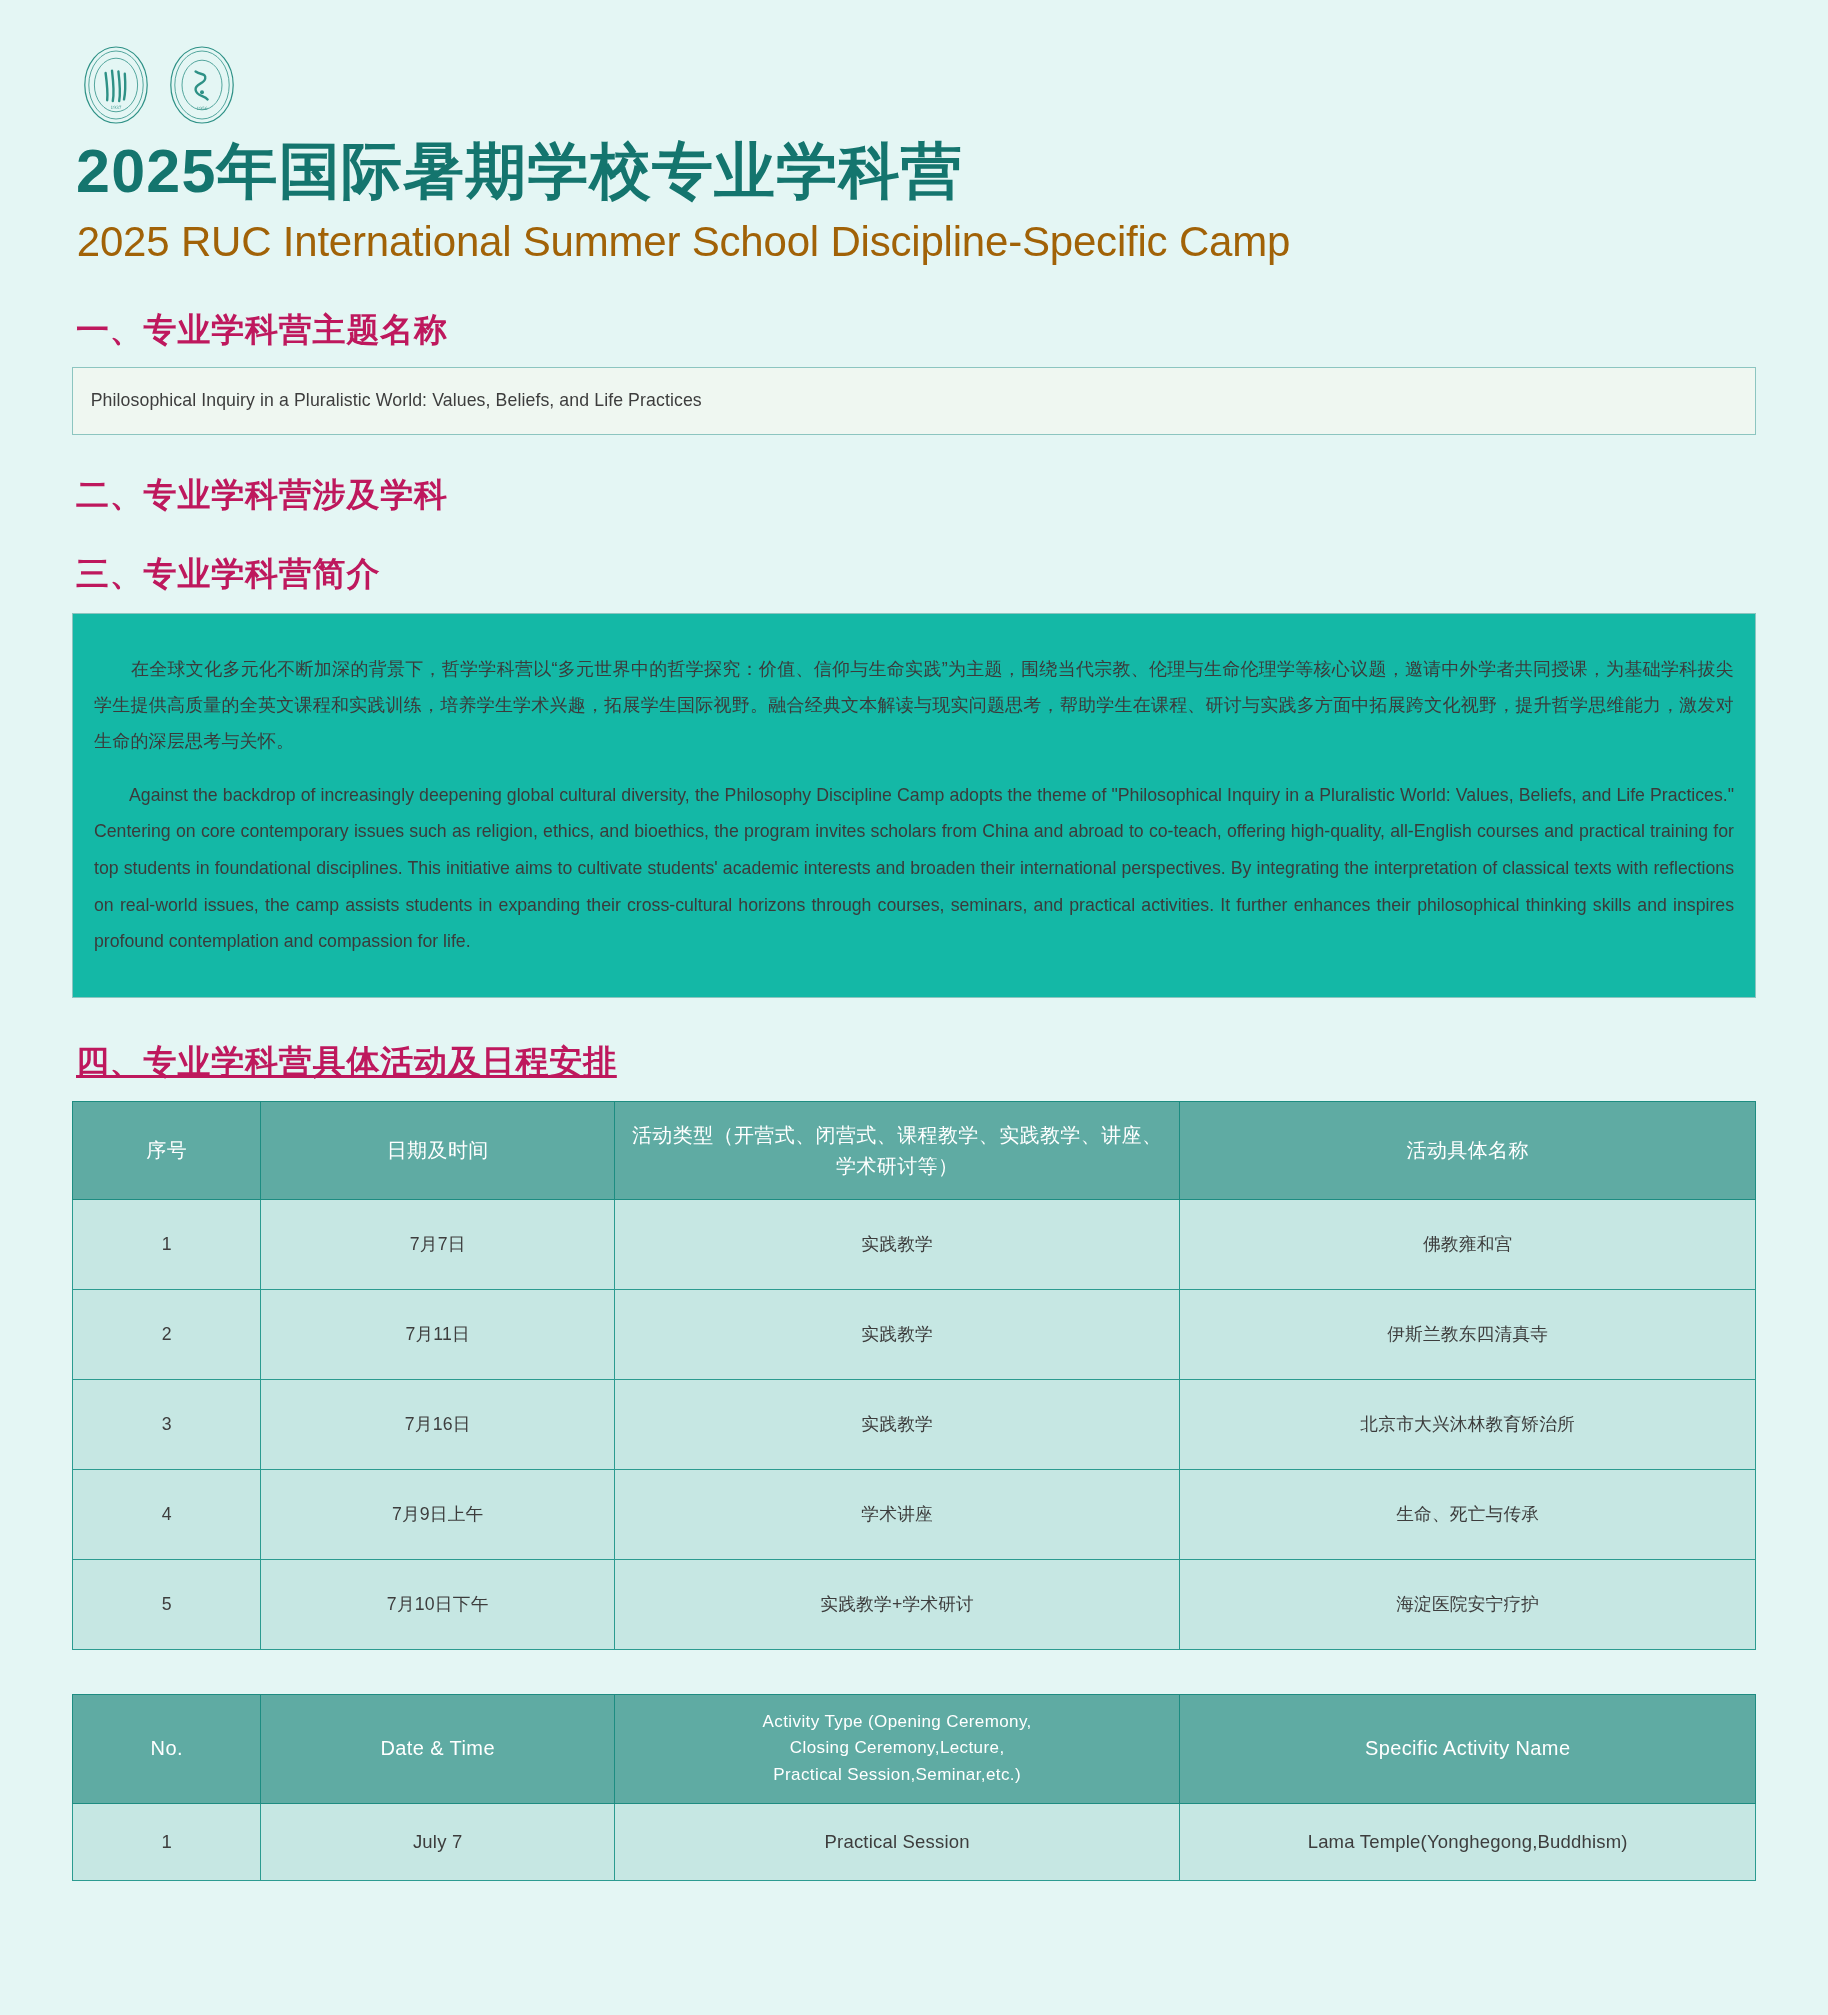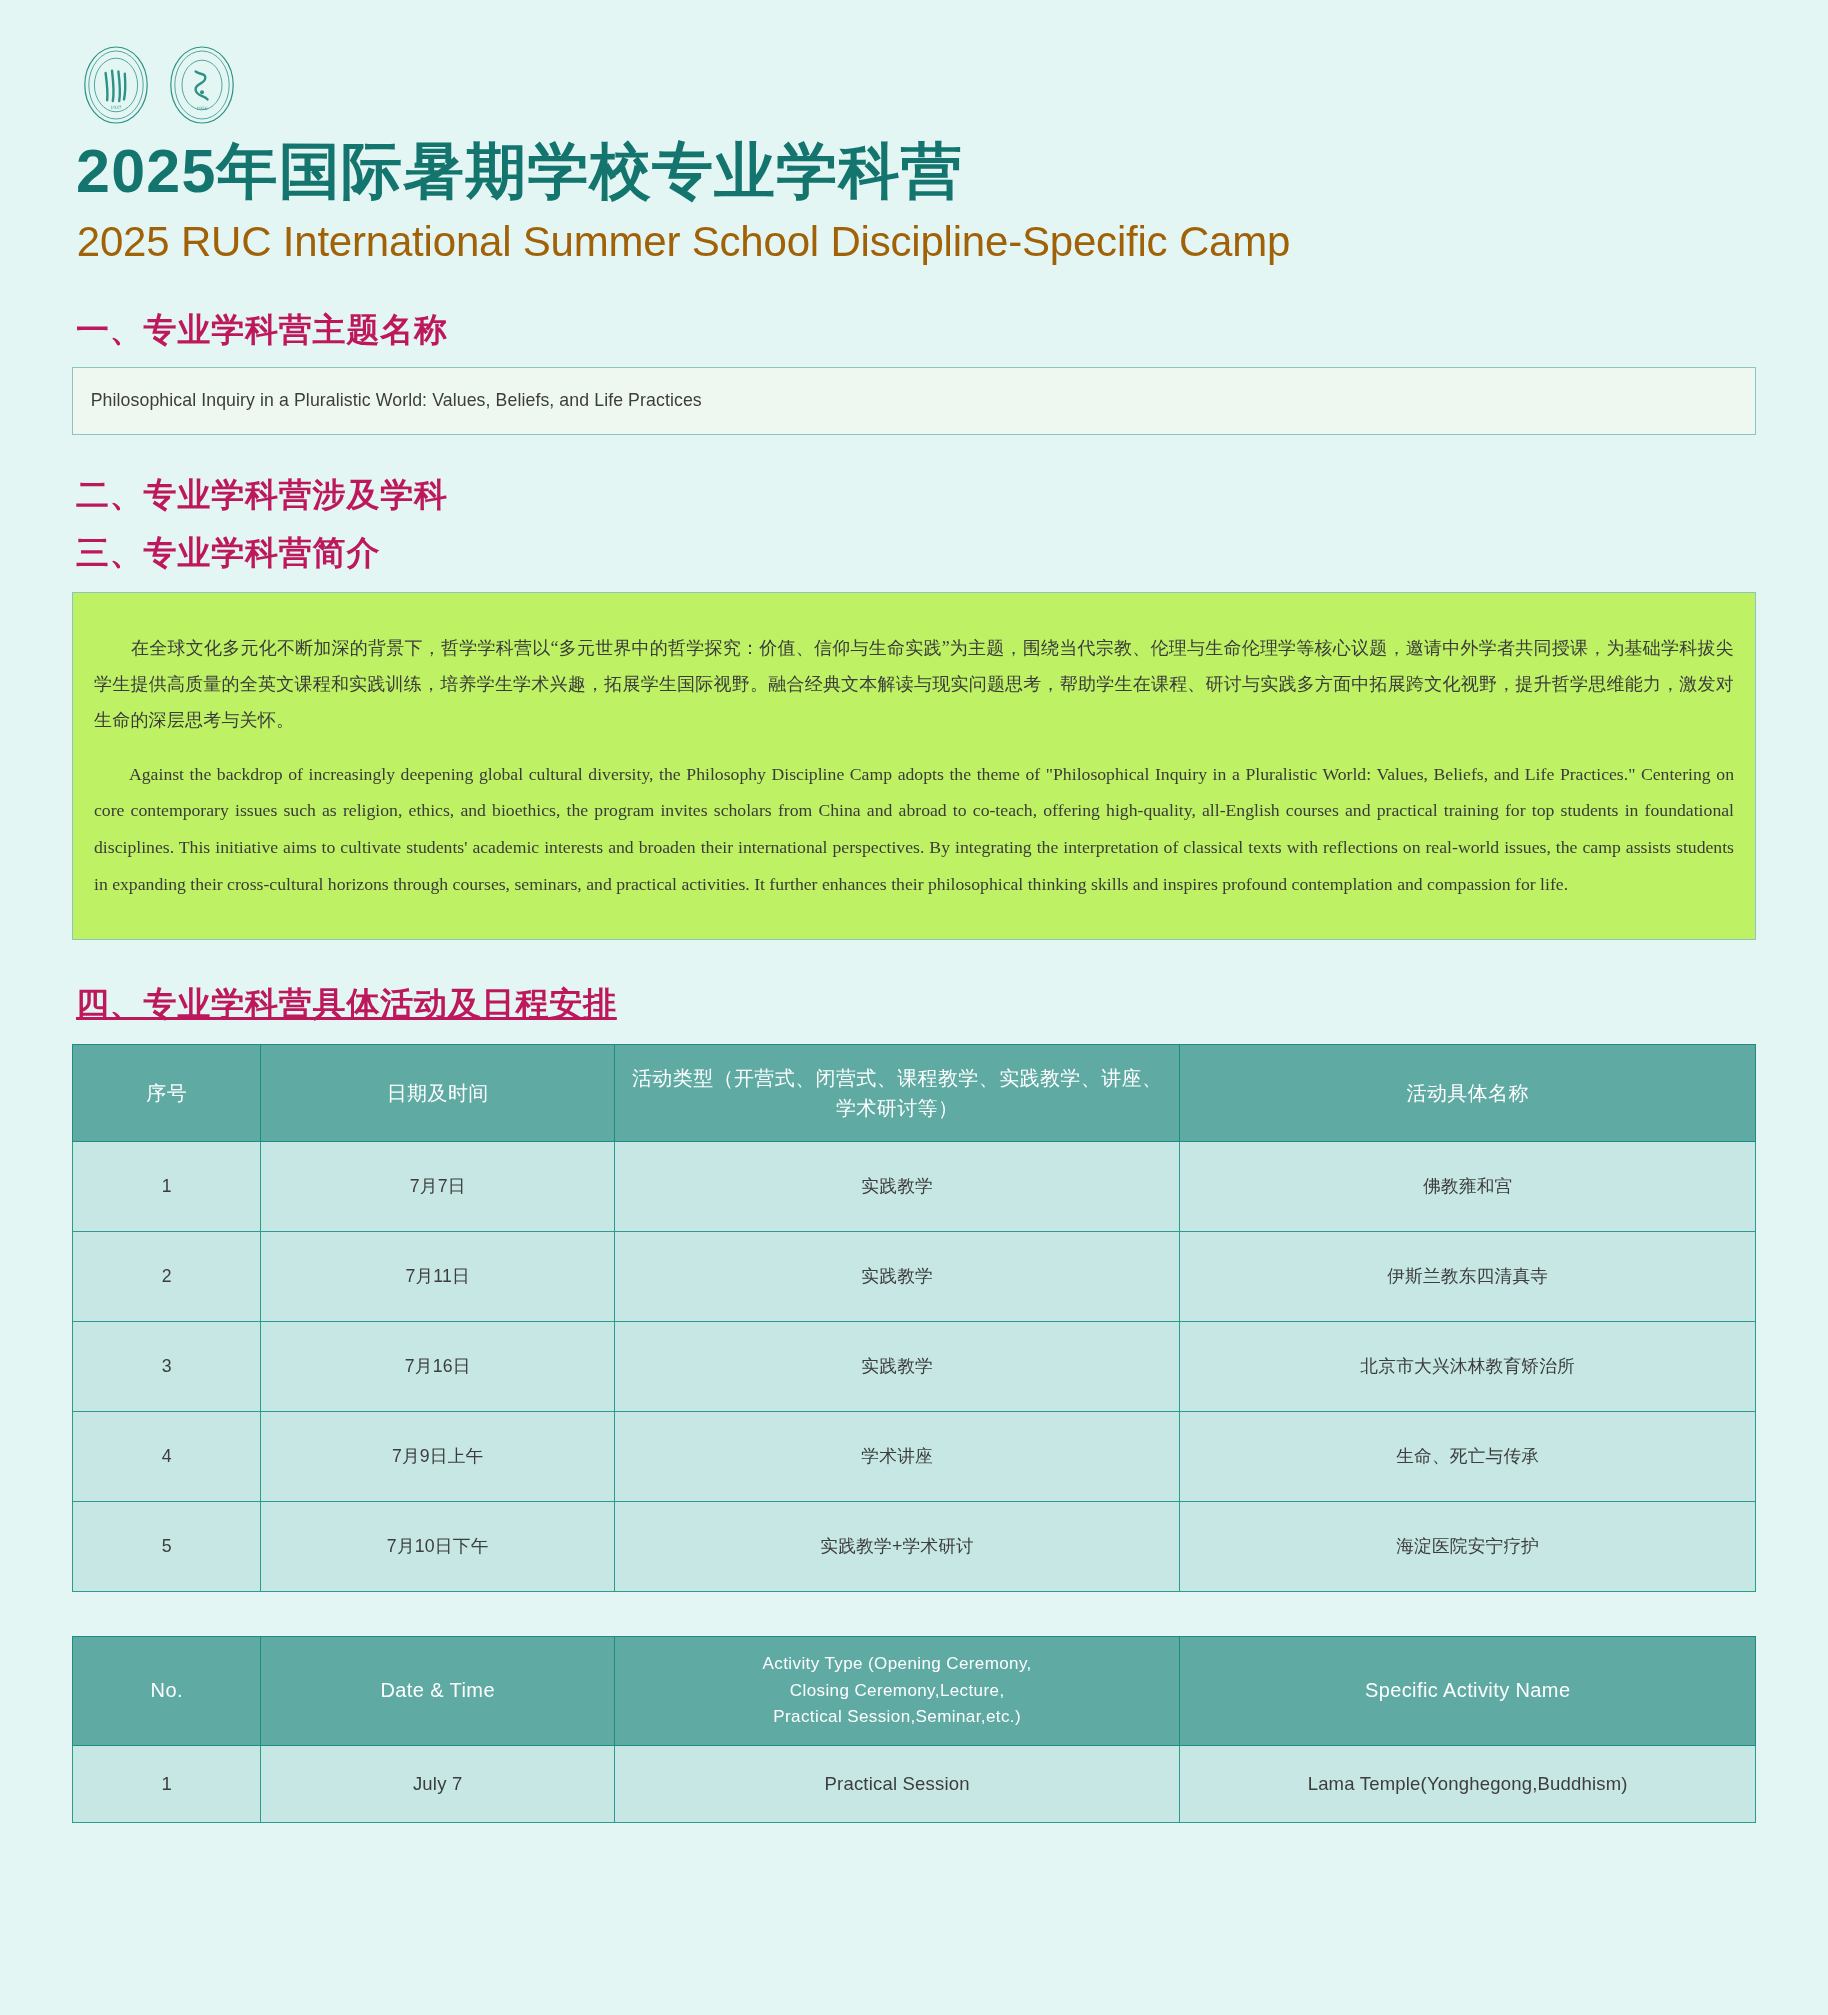--- a/index.html
+++ b/index.html
@@ -84,21 +84,21 @@
   .section-heading {
     font-size: 33px;
     font-weight: 700;
     color: #be185d;
     letter-spacing: 0.8px;
     line-height: 1.25;
     margin: 0 0 0 4px;
   }
   .h-s1 { margin-top: 41px; }
   .h-s2 { margin-top: 39px; }
-  .h-s3 { margin-top: 17px; }
+  .h-s3 { margin-top: 38px; }
   .h-s4 { margin-top: 43px; text-decoration: underline; }
 
   
   .info-box {
     box-sizing: border-box;
     border: 1.6px solid #8cc5c0;
     background: #eff7f1;
     margin-top: 17px;
     padding: 16px 17.7px 17.7px 17.7px;
   }
@@ -110,24 +110,23 @@
     line-height: 1.85;
     color: #3d3d3d;
     letter-spacing: 0.1px;
   }
   .info-line + .info-line { margin-top: 3.2px; }
 
   
   .intro-box {
     box-sizing: border-box;
     border: 1.6px solid #8cc5c0;
-    background: #bef264;
+    background: #14b8a6;
     margin-top: 18.5px;
     padding: 18.5px 21px 19.3px 21px;
-    font-family: Liberation Serif, serif;
   }
   .para-cn {
     font-size: 18px;
     line-height: 2.0;
     text-indent: 37px;
     color: #3b3b3b;
     text-align: justify;
     letter-spacing: 0.2px;
   }
   .para-en {

